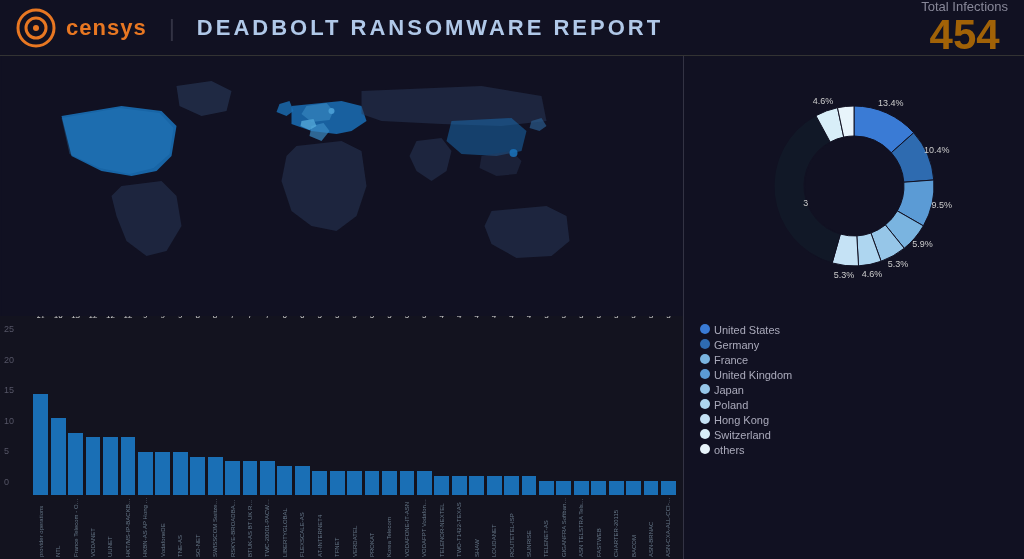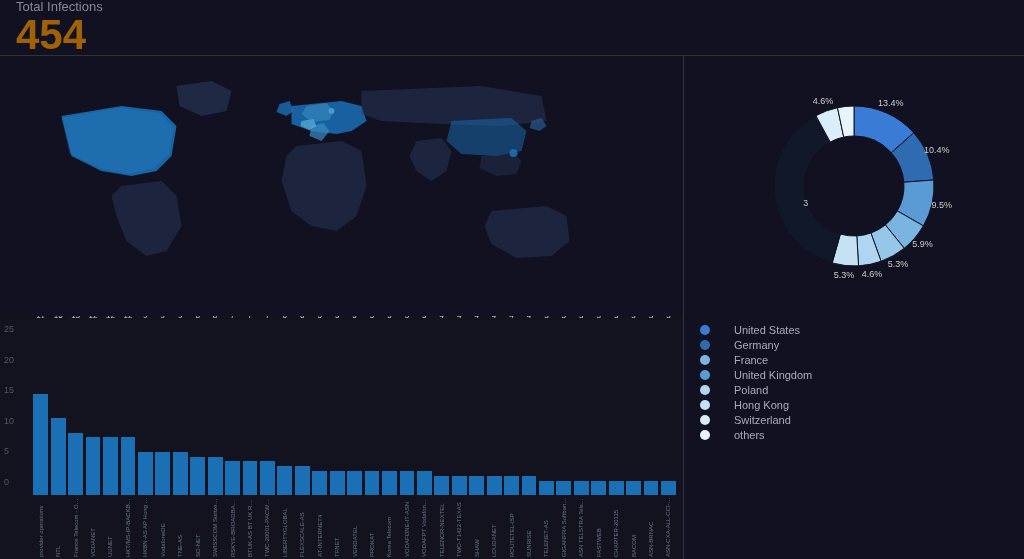--- a/index.html
+++ b/index.html
@@ -33,21 +33,21 @@
       height: 40px;
     }
     #report-title {
       font-size: 22px;
       font-weight: bold;
       letter-spacing: 3px;
       color: #b0c8e8;
       text-transform: uppercase;
     }
     #total-infections {
-      text-align: left;
+      text-align: center;
       color: #aabbcc;
     }
     #total-infections .label {
       font-size: 13px;
       color: #889;
     }
     #total-infections .value {
       font-size: 42px;
       font-weight: bold;
       color: #a16207;
@@ -110,22 +110,22 @@
       height: 200px;
     }
 
     #legend {
       padding: 8px 16px;
       font-size: 11px;
       color: #aab;
     }
     .legend-item {
       display: flex;
-      align-items: center;
-      gap: 24px;
+      align-items: flex-start;
+      gap: 4px;
       margin-bottom: 3px;
     }
     .legend-dot {
       width: 10px;
       height: 10px;
       border-radius: 50%;
       flex-shrink: 0;
     }
 
     
@@ -193,20 +193,31 @@
       flex-direction: column;
       justify-content: space-between;
       font-size: 9px;
       color: #556;
     }
   </style>
 </head>
 <body>
 
 <div id="header">
+  <div id="logo-area">
+
+    <svg id="logo-icon" viewBox="0 0 40 40">
+      <circle cx="20" cy="20" r="18" fill="none" stroke="#e87722" stroke-width="3"></circle>
+      <circle cx="20" cy="20" r="10" fill="none" stroke="#e87722" stroke-width="3"></circle>
+      <circle cx="20" cy="20" r="3" fill="#e87722"></circle>
+    </svg>
+    <span style="color:#e87722; font-size:22px; font-weight:bold; letter-spacing:1px;">censys</span>
+    <span style="color:#334; font-size:24px; margin: 0 12px;">|</span>
+    <span id="report-title">DEADBOLT RANSOMWARE REPORT</span>
+  </div>
   <div id="total-infections">
     <div class="label">Total Infections</div>
     <div class="value">454</div>
   </div>
 </div>
 
 <div id="main">
 
   <div id="left-panel">
 
@@ -495,20 +506,24 @@
         </div>
         <div class="legend-item">
           <div class="legend-dot" style="background: rgb(122, 180, 224);"></div>
           <span>France</span>
         </div>
         <div class="legend-item">
           <div class="legend-dot" style="background: rgb(91, 155, 213);"></div>
           <span>United Kingdom</span>
         </div>
         <div class="legend-item">
+          <div class="legend-dot" style="background: rgb(150, 198, 232);"></div>
+          <span>Japan</span>
+        </div>
+        <div class="legend-item">
           <div class="legend-dot" style="background: rgb(174, 214, 240);"></div>
           <span>Poland</span>
         </div>
         <div class="legend-item">
           <div class="legend-dot" style="background: rgb(197, 226, 245);"></div>
           <span>Hong Kong</span>
         </div>
         <div class="legend-item">
           <div class="legend-dot" style="background: rgb(216, 238, 248);"></div>
           <span>Switzerland</span>

